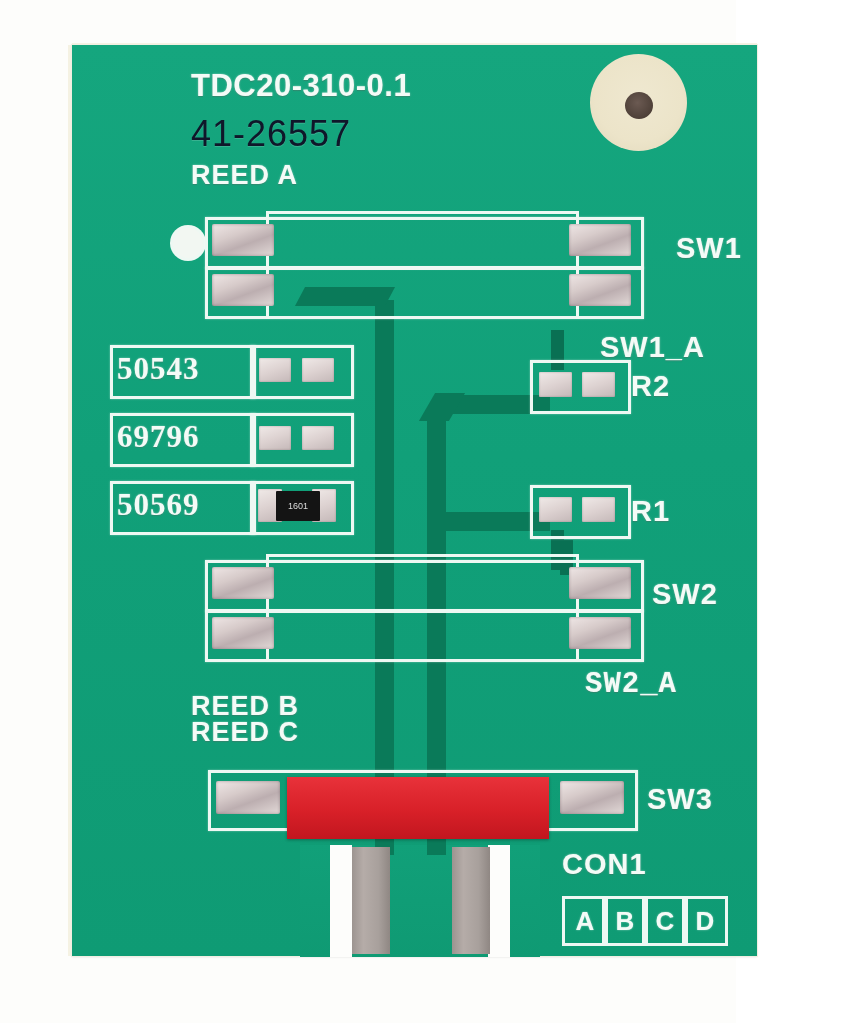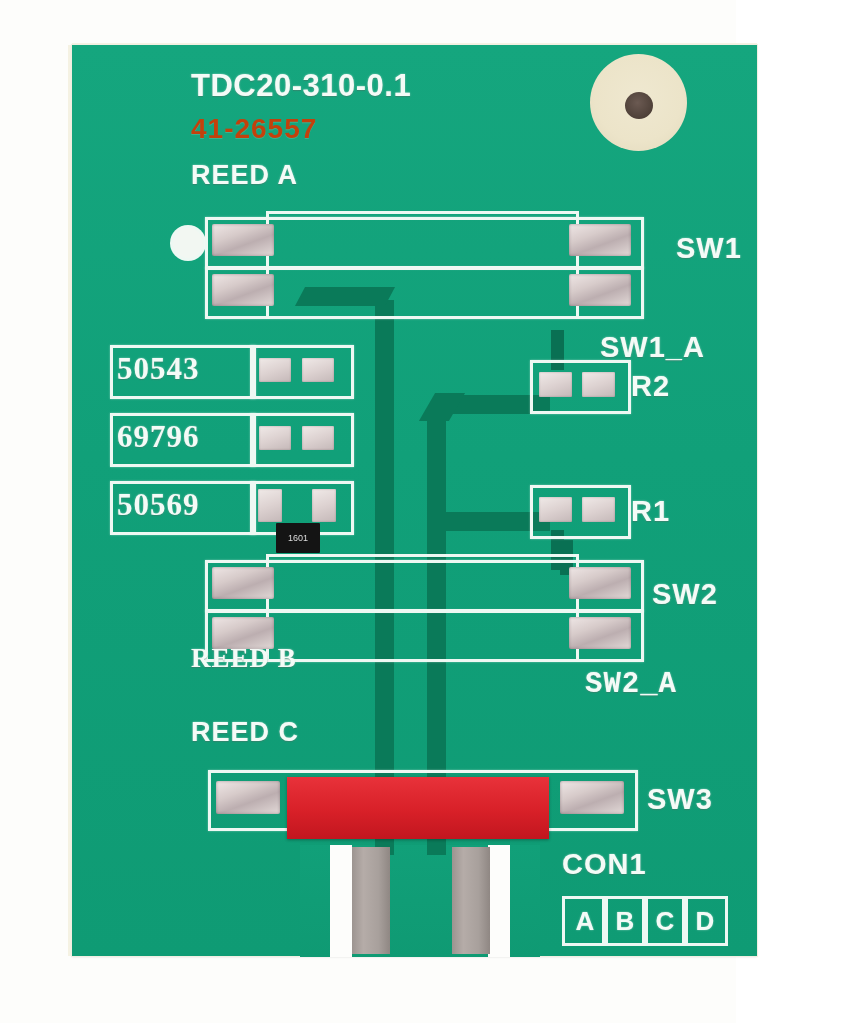--- a/index.html
+++ b/index.html
@@ -43,21 +43,21 @@
     background:linear-gradient(160deg,#f0eae8 0%,#ddd2d1 50%,#c4b8b8 100%);
     box-shadow:inset 0 0 2px rgba(90,70,75,.45);}
 
   
   #reed-switch-red{position:absolute;
     background:linear-gradient(180deg,#e8323a 0%,#d82028 55%,#c2161f 100%);
     box-shadow:0 1px 3px rgba(0,0,0,.3);}
   #resistor-1601{position:absolute;background:#141414;border-radius:1px;
     display:flex;align-items:center;justify-content:center;
     color:#dcdcdc;font-size:9px;letter-spacing:0;
-    font-family:"Liberation Sans",sans-serif;margin-top:32px;}
+    font-family:"Liberation Sans",sans-serif;}
 
   
   #mounting-hole{position:absolute;border-radius:50%;
     background:radial-gradient(circle at 50% 45%,#efe8d0 0%,#ece4c9 60%,#e2d9bb 100%);}
   #mounting-hole-center{position:absolute;border-radius:50%;
     background:radial-gradient(circle at 45% 40%,#6b5a52 0%,#4e4038 70%,#3c3028 100%);}
   #drill-marker{position:absolute;border-radius:50%;
     background:#f2f7f2;box-shadow:0 0 0 3px #eef8f3;}
 
   
@@ -71,21 +71,21 @@
     color:#f4fbf7;letter-spacing:1px;
     text-shadow:0 0 2px rgba(255,255,255,.5),0 1px 1px rgba(0,60,40,.4);font-family:Liberation Serif, serif;}
 
   
   .con-cell{position:absolute;border:3px solid #eef8f3;
     display:flex;align-items:center;justify-content:center;
     color:#f4fbf7;font-size:26px;font-weight:bold;
     text-shadow:0 0 2px rgba(255,255,255,.5);}
 
   .t-title{font-size:31px;font-weight:bold;letter-spacing:.5px;}
-  .t-sub{font-size:28px;font-weight:bold;color:#c2410c;
+  .t-sub{font-size:36px;font-weight:normal;color:#0f172a;
          text-shadow:0 1px 0 rgba(255,255,255,.15);letter-spacing:1px;}
   .t-ref{font-size:29px;font-weight:bold;}
   .t-lbl{font-size:27px;font-weight:bold;}
 </style>
 </head>
 <body>
 
 <div id="stage">
 
   <div class="edge-top"></div>
@@ -178,21 +178,21 @@
   <div class="silk-line" style="left:576px;top:554px;width:3px;height:108px;"></div>
 
   <div class="pad" style="left:212px;top:567px;width:62px;height:32px;"></div>
   <div class="pad" style="left:212px;top:617px;width:62px;height:32px;"></div>
   <div class="pad" style="left:569px;top:567px;width:62px;height:32px;"></div>
   <div class="pad" style="left:569px;top:617px;width:62px;height:32px;"></div>
 
   <div class="silk t-ref" style="left:652px;top:578px;">SW2</div>
   <div class="silk t-ref" style="left:585px;top:668px;font-family:Liberation Mono, monospace;">SW2_A</div>
 
-  <div class="silk t-lbl" style="left:191px;top:643px;font-family:Liberation Serif, serif;">REED B</div>
+  <div class="silk t-lbl" style="left:191px;top:691px;">REED B</div>
   <div class="silk t-lbl" style="left:191px;top:717px;">REED C</div>
 
   <div class="silk-box" style="left:208px;top:770px;width:424px;height:55px;"></div>
   <div class="pad" style="left:216px;top:781px;width:64px;height:33px;"></div>
   <div class="pad" style="left:560px;top:781px;width:64px;height:33px;"></div>
   <div id="reed-switch-red" style="left:287px;top:777px;width:262px;height:62px;"></div>
   <div class="silk t-ref" style="left:647px;top:783px;">SW3</div>
 
   <div class="tab-gap" style="left:330px;top:845px;width:22px;height:112px;"></div>
   <div class="tab-gap" style="left:488px;top:845px;width:22px;height:112px;"></div>

